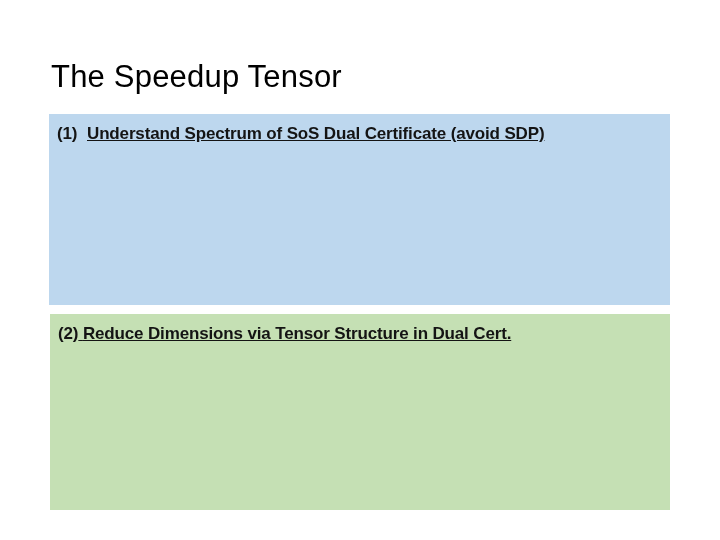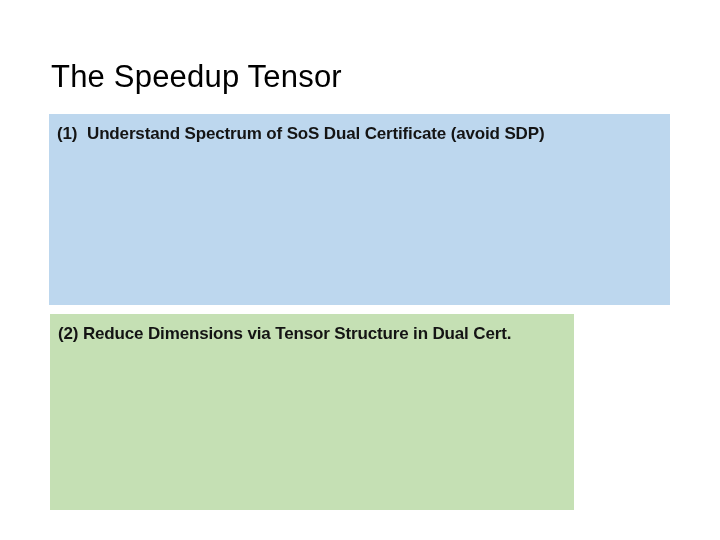--- a/index.html
+++ b/index.html
@@ -50,37 +50,38 @@
     left: 49px;
     top: 114px;
     width: 621px;
     height: 191px;
     background: #BDD7EE;
   }
 
   .step-box.green {
     left: 50px;
     top: 314px;
-    width: 524px;
+    width: 620px;
     height: 196px;
     background: #C5E0B4;
   }
 
   .step-text {
     position: absolute;
     left: 8px;
     top: 8px;
     right: 6px;
     font-family: "Liberation Sans", sans-serif;
     font-weight: bold;
     font-size: 17px;
     line-height: 24px;
     color: #141414;
     white-space: nowrap;
     letter-spacing: -0.15px;
+    text-decoration: underline;
   }
 
   .step-num {
     display: inline-block;
   }
 
   .step-num.tabbed {
     min-width: 30px;
   }
 

